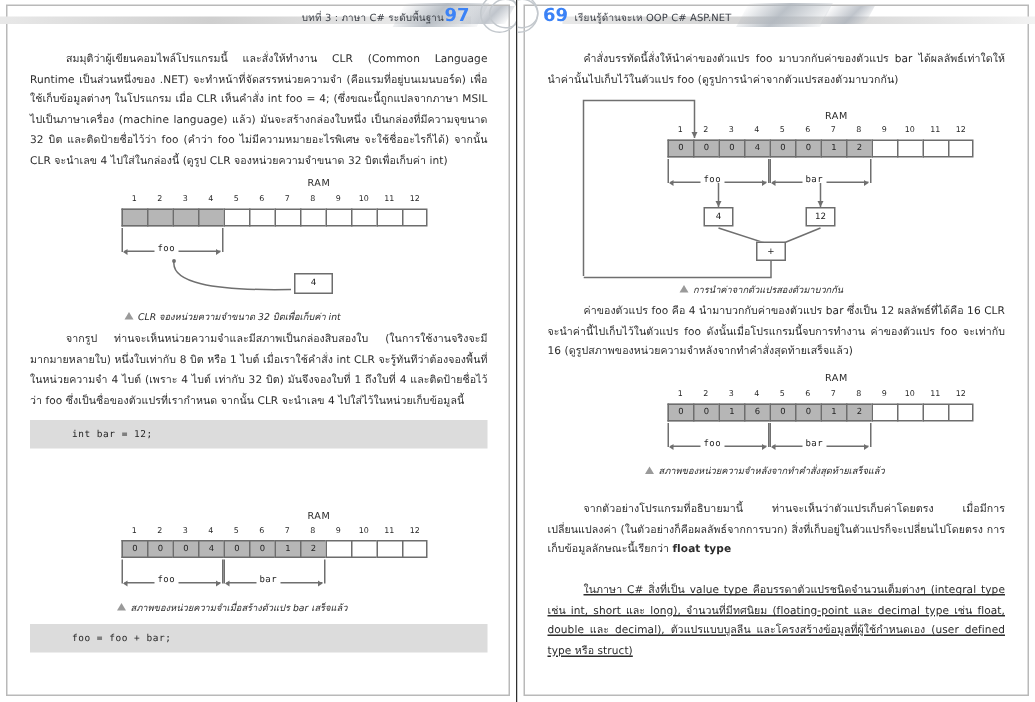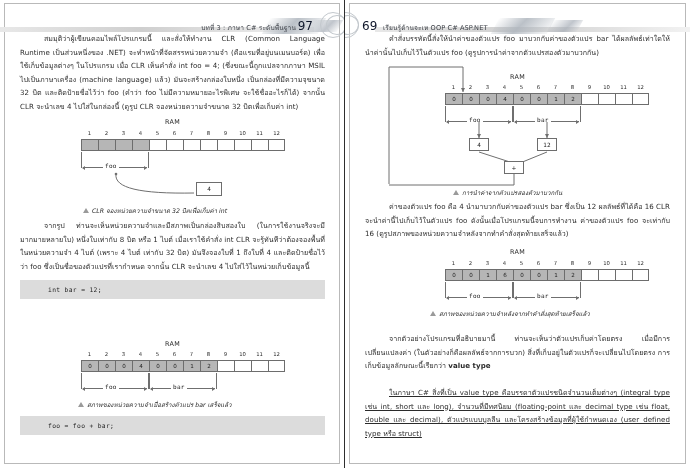--- a/index.html
+++ b/index.html
@@ -27,21 +27,21 @@
   .page-frame {
     position: absolute;
     left: 4px; top: 3px; right: 4px; bottom: 4px;
     border: 1px solid #b9b9b9;
     pointer-events: none;
   }
 
   
   .runhead {
     position: absolute;
-    top: 16px; left: 0; right: 0;
+    top: 0; left: 0; right: 0;
     height: 22px;
   }
   .runhead .bar {
     position: absolute;
     top: 11px; height: 5px;
     background: linear-gradient(90deg,#e8e8e8 0%, #cfcfcf 45%, #f2f2f2 100%);
   }
   .runhead .swoosh {
     position: absolute;
     top: 2px; height: 16px; width: 56px;
@@ -58,23 +58,23 @@
     position: absolute; top: 0px; height: 22px; width: 30px;
   }
   .runhead .arcs span {
     position: absolute; border: 1px solid #c3c8cd;
     border-radius: 50%;
     background: transparent;
   }
   .folio {
     position: absolute;
     font-family: "DejaVu Sans", "Liberation Sans", sans-serif;
-    font-weight: normal;
+    font-weight: bold;
     font-size: 12px;
-    color: #0f172a;
+    color: #3b82f6;
     top: 3px;
   }
   .runtitle {
     position: absolute;
     top: 6px;
     font-size: 6.6px;
     color: #3a3e45;
     letter-spacing: .1px;
     white-space: nowrap;
   }
@@ -103,20 +103,21 @@
     letter-spacing: .35px;
   }
 
   
   .fig { position: absolute; }
   .ram-label {
     position: absolute;
     font-size: 6.4px;
     color: #2a2a2a;
     letter-spacing: .4px;
+    margin-left: 40px;
   }
   .ramgrid {
     position: absolute;
     display: flex;
   }
   .ramgrid .cell {
     width: 17px; height: 12px;
     border: 1px solid #6d6d6d;
     border-right: none;
     background: #ffffff;
@@ -480,18 +481,18 @@
         <div class="vl" style="left:67px; top:0px; height:16px;"></div>
         <div class="hl" style="left:2px; top:15px; width:64px;"></div>
         <div class="ar left" style="left:1px;  top:13.5px;"></div>
         <div class="ar right" style="left:63px; top:13.5px;"></div>
         <div class="lbl" style="left:22px; top:10px;">bar</div>
       </div>
 
       <div class="caption" style="left:85px; top:61px;"><span class="tri-mark"></span><span>สภาพของหน่วยความจำหลังจากทำคำสั่งสุดท้ายเสร็จแล้ว</span></div>
     </div>
 
-    <div class="para" style="left:20px; top:332px; width:305px;"><span class="ind"></span><span>จากตัวอย่างโปรแกรมที่อธิบายมานี้ ท่านจะเห็นว่าตัวแปรเก็บค่าโดยตรง เมื่อมีการเปลี่ยนแปลงค่า (ในตัวอย่างก็คือผลลัพธ์จากการบวก) สิ่งที่เก็บอยู่ในตัวแปรก็จะเปลี่ยนไปโดยตรง การเก็บข้อมูลลักษณะนี้เรียกว่า </span><b>value type</b></div>
+    <div class="para" style="left:20px; top:332px; width:305px;"><span class="ind"></span><span>จากตัวอย่างโปรแกรมที่อธิบายมานี้ ท่านจะเห็นว่าตัวแปรเก็บค่าโดยตรง เมื่อมีการเปลี่ยนแปลงค่า (ในตัวอย่างก็คือผลลัพธ์จากการบวก) สิ่งที่เก็บอยู่ในตัวแปรก็จะเปลี่ยนไปโดยตรง การเก็บข้อมูลลักษณะนี้เรียกว่า </span><b>float type</b></div>
 
     <div class="para" style="left:20px; top:386px; width:305px;text-decoration:underline;"><span class="ind"></span><span>ในภาษา C# สิ่งที่เป็น value type คือบรรดาตัวแปรชนิดจำนวนเต็มต่างๆ (integral type เช่น int, short และ long), จำนวนที่มีทศนิยม (floating-point และ decimal type เช่น float, double และ decimal), ตัวแปรแบบบูลลีน และโครงสร้างข้อมูลที่ผู้ใช้กำหนดเอง (user defined type หรือ struct)</span></div>
   </div>
 
 </div>
 
 </body></html>

